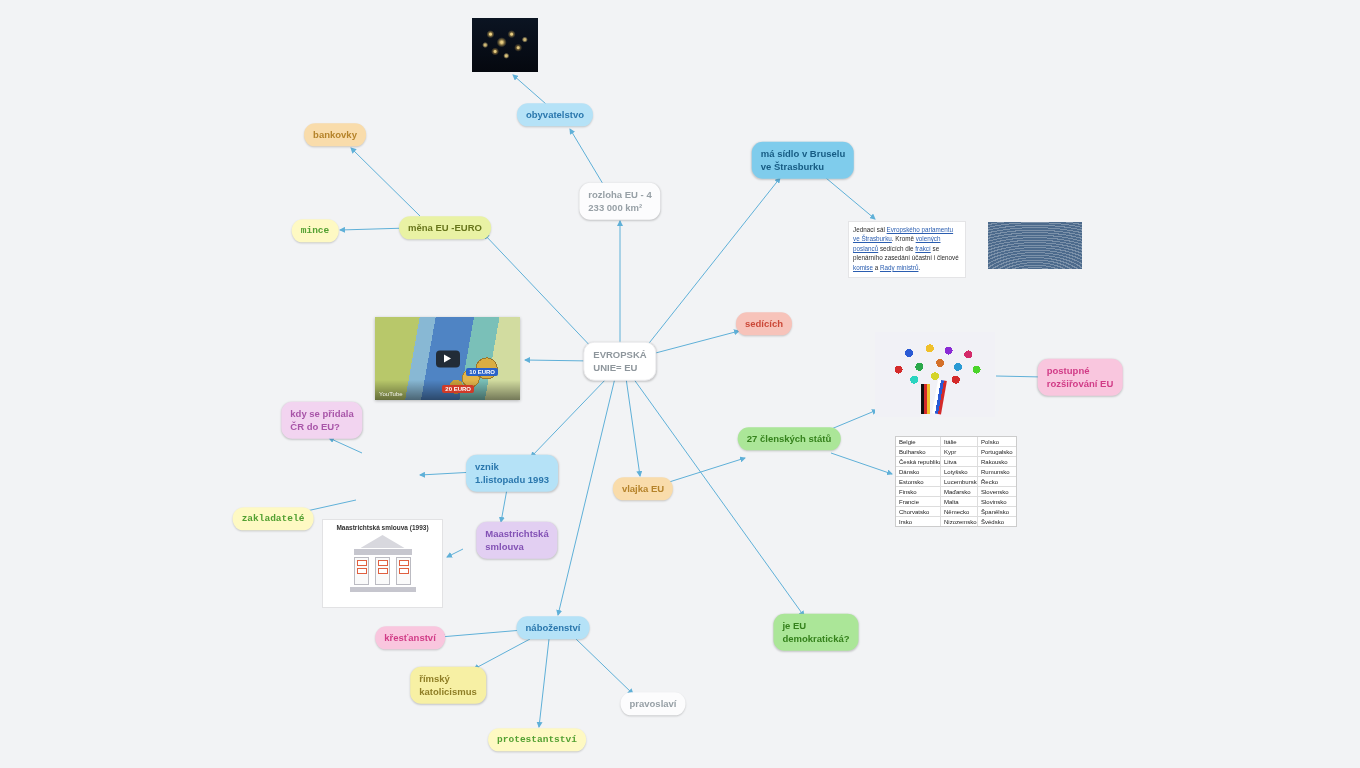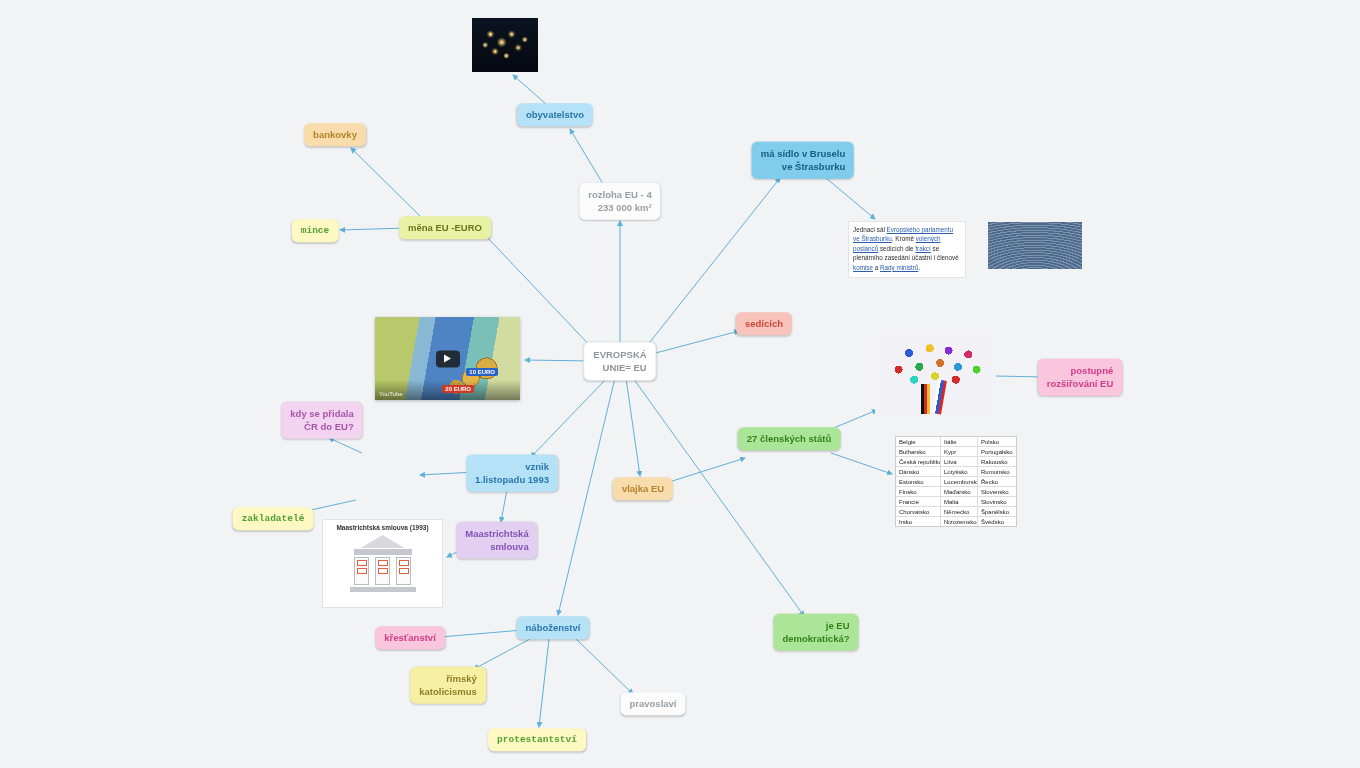--- a/index.html
+++ b/index.html
@@ -3,35 +3,35 @@
 <meta charset="utf-8">
 <style>
   html,body{margin:0;padding:0;}
   body{width:1360px;height:768px;overflow:hidden;background:#f2f3f5;
        font-family:"Liberation Sans", sans-serif;}
   .canvas{position:relative;width:1360px;height:768px;}
   .edges{position:absolute;left:0;top:0;}
   .edges line{stroke:#5fb0d8;stroke-width:1;marker-end:url(#arrow);}
 
   .node{position:absolute;transform:translate(-50%,-50%);padding:5px 9px;
-        border-radius:6px;font-size:9.5px;font-weight:bold;text-align:right;
+        border-radius:11px;font-size:9.5px;font-weight:bold;text-align:left;
         white-space:pre-line;line-height:1.4;box-shadow:0 1px 2px rgba(0,0,0,.18);
         cursor:pointer;z-index:2;}
   .c-central{background:#ffffff;color:#8e969c;border:1px solid #ececee;}
   .c-white{background:#fcfcfd;color:#97a0a6;}
   .c-bluelight{background:#b5e2f7;color:#2a77ad;}
   .c-bluemid{background:#7fccec;color:#175c84;}
   .c-tan{background:#f9dcab;color:#b5832a;}
   .c-lime{background:#e9f2a4;color:#68761c;}
   .c-greenlight{background:#fef9c3;color:#53a032;font-family:Liberation Mono, monospace;}
   .c-green{background:#abe698;color:#35821c;}
   .c-salmon{background:#f7c3ba;color:#cb4838;}
   .c-pink{background:#f9c6de;color:#d13c87;}
   .c-orchid{background:#f2d4f0;color:#a855a8;margin-left:20px;}
-  .c-purple{background:#e2cff2;color:#8352b5;}
+  .c-purple{background:#e2cff2;color:#8352b5;margin-left:20px;}
   .c-yellow{background:#f7f0a4;color:#8f7e26;}
 
   
   .europe-img{position:absolute;left:472px;top:18px;width:66px;height:54px;z-index:2;
     background:
       radial-gradient(circle at 28% 30%, rgba(255,225,140,.95) 0 1px, rgba(255,210,100,.45) 2px, transparent 4px),
       radial-gradient(circle at 45% 45%, rgba(255,225,140,.9) 0 1px, rgba(255,210,100,.4) 3px, transparent 5px),
       radial-gradient(circle at 60% 30%, rgba(255,225,140,.9) 0 1px, rgba(255,210,100,.4) 2px, transparent 4px),
       radial-gradient(circle at 35% 62%, rgba(255,225,140,.9) 0 1px, rgba(255,200,90,.4) 2px, transparent 4px),
       radial-gradient(circle at 70% 55%, rgba(255,225,140,.85) 0 1px, rgba(255,200,90,.35) 2px, transparent 4px),

